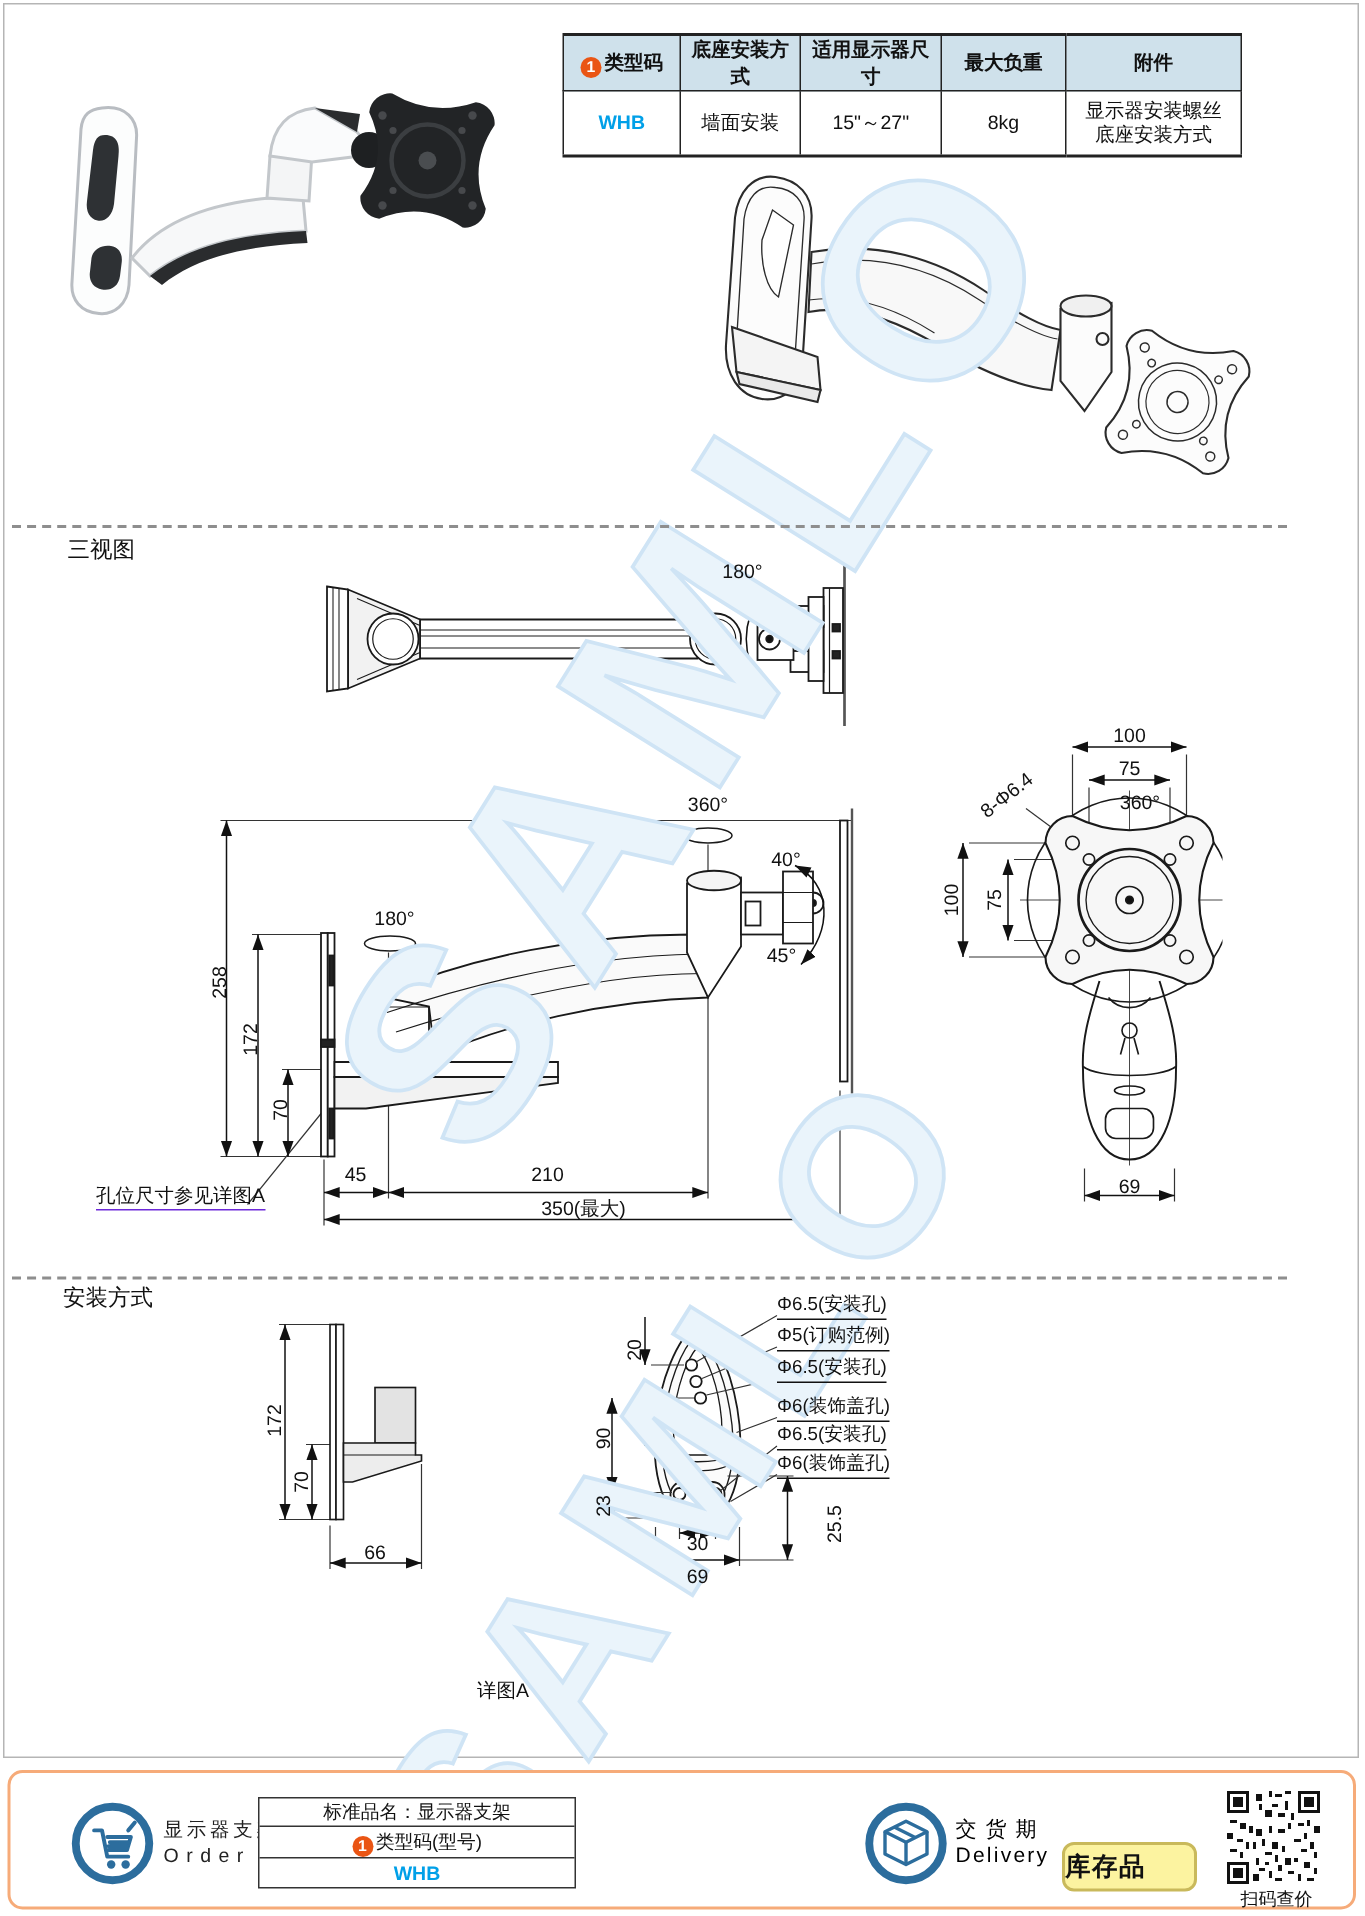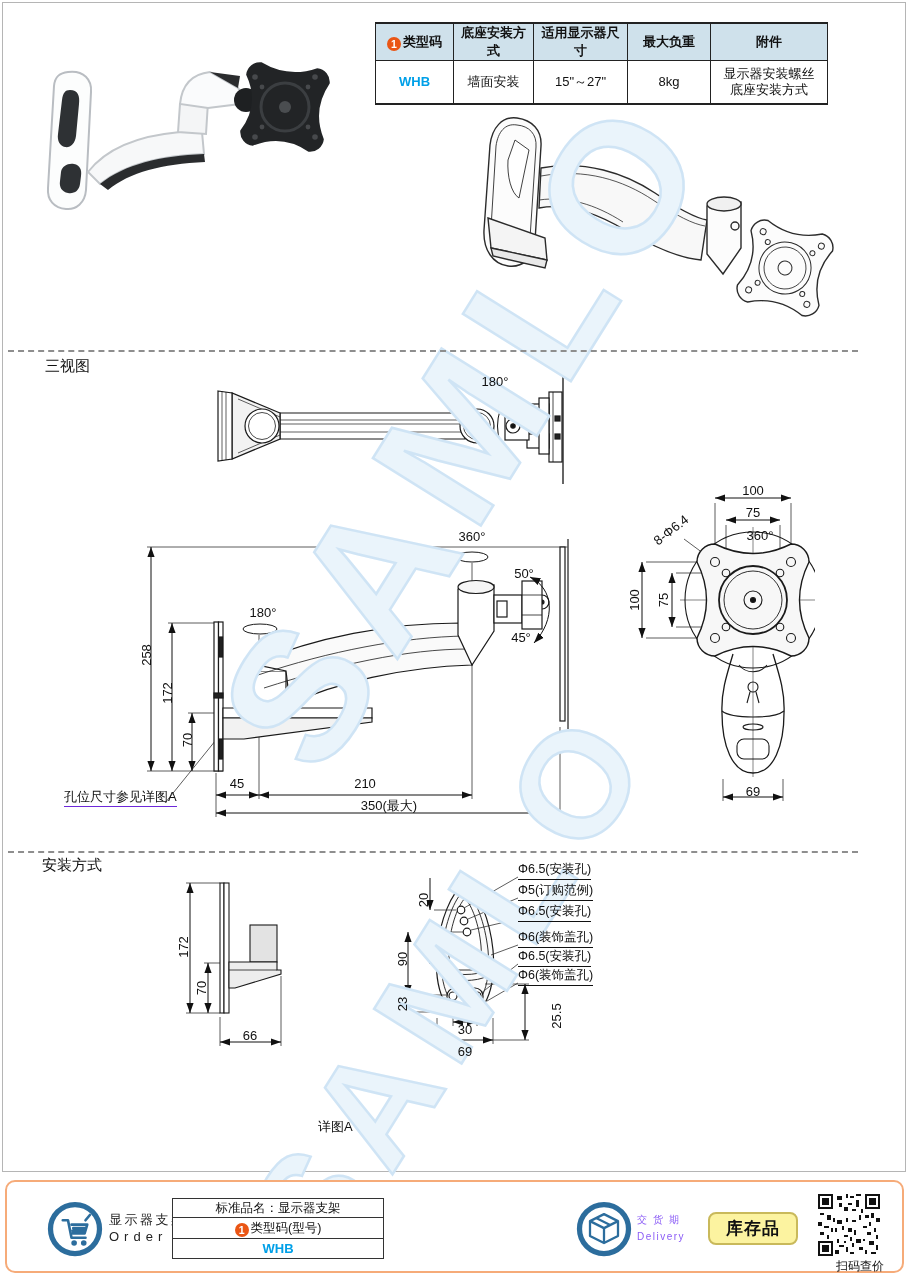--- a/index.html
+++ b/index.html
@@ -29,26 +29,26 @@
           font-size:10.5px;font-weight:bold;line-height:14px;text-align:center;margin-right:2px;vertical-align:-2px}
   .blue{color:#00a0e8;font-weight:bold}
   .footer{position:absolute;left:5px;top:1180px;width:899px;height:93px;border:2px solid #f6ab79;border-radius:10px;z-index:4;background:#fff}
   .footer .abs{position:absolute}
   .order-txt{left:102px;top:29px;font-size:13px;letter-spacing:2.5px;line-height:17px;color:#222}
   .order-txt .en{letter-spacing:5px}
   .order-box{left:165px;top:16px;width:212px;border:1.5px solid #333;text-align:center;background:#fff}
   .order-box .r1{height:19px;line-height:19px;font-size:12.5px;border-bottom:1px solid #333}
   .order-box .r2{height:21px;line-height:21px;font-size:12.5px;border-bottom:1px solid #333}
   .order-box .r3{height:19px;line-height:19px;font-size:13px}
-  .del-txt{left:630px;top:29px;font-size:10px;line-height:17px;color:#8b5cf6}
+  .del-txt{left:630px;top:29px;font-size:14px;line-height:17px;color:#000000}
   .del-txt .cn{letter-spacing:6px}
   .del-txt .en{letter-spacing:1.5px}
-  .stock{left:701px;top:30px;width:90px;height:33px;border:2px solid #c9b95b;border-radius:8px;background:#fcf3a0;
-         text-align:center;line-height:29px;font-size:17px;font-weight:bold;letter-spacing:1px}
-  .qr-cap{left:811px;top:76px;width:66px;text-align:right;font-size:12px}
+  .stock{left:701px;top:46px;width:90px;height:33px;border:2px solid #c9b95b;border-radius:8px;background:#fcf3a0;
+         line-height:29px;font-size:17px;font-weight:bold;letter-spacing:1px}
+  .qr-cap{left:811px;top:76px;width:66px;text-align:center;font-size:12px}
 </style>
 </head>
 <body>
 
 <div class="page">
   <div class="frame"></div>
 
   <svg class="draw" style="left:30px;top:12px" width="300" height="200" viewBox="0 0 300 200">
     <path d="M38,60 C54,58 62,68 61,80 L56,178 C55,191 46,198 36,197 C24,196 17,188 18,176 L24,74 C25,64 30,61 38,60 Z" fill="#fcfdfd" stroke="#b9bdc2" stroke-width="2"></path>
     <path d="M40,78 C48,78 50,84 49,92 L46,124 C45,132 40,136 35,135 C30,134 27,129 28,122 L32,88 C33,81 35,78 40,78 Z" fill="#2e3134"></path>
@@ -227,21 +227,21 @@
       <line x1="76" y1="270" x2="119" y2="270"></line>
       <line x1="119" y1="270" x2="332" y2="270"></line>
       <line x1="76" y1="288" x2="420" y2="288"></line>
     </g>
   </svg>
   <div class="dl r" style="left:146px;top:655px">258</div>
   <div class="dl r" style="left:167px;top:693px">172</div>
   <div class="dl r" style="left:187px;top:740px">70</div>
   <div class="dl" style="left:263px;top:612px">180°</div>
   <div class="dl" style="left:472px;top:536px">360°</div>
-  <div class="dl" style="left:524px;top:573px">50°</div>
+  <div class="dl" style="left:524px;top:573px">40°</div>
   <div class="dl" style="left:521px;top:637px">45°</div>
   <div class="dl" style="left:237px;top:783px">45</div>
   <div class="dl" style="left:365px;top:783px">210</div>
   <div class="dl" style="left:389px;top:806px">350(最大)</div>
   <div class="note-label">孔位尺寸参见详图A</div>
 
   <svg class="draw" style="left:620px;top:465px" width="195" height="350" viewBox="0 0 195 350">
     <defs>
         <marker id="afv" viewBox="0 0 10 8" markerWidth="11" markerHeight="9" refX="9.5" refY="4" orient="auto-start-reverse">
           <path d="M0,0.6 L9.5,4 L0,7.4 Z" fill="#111"></path>

